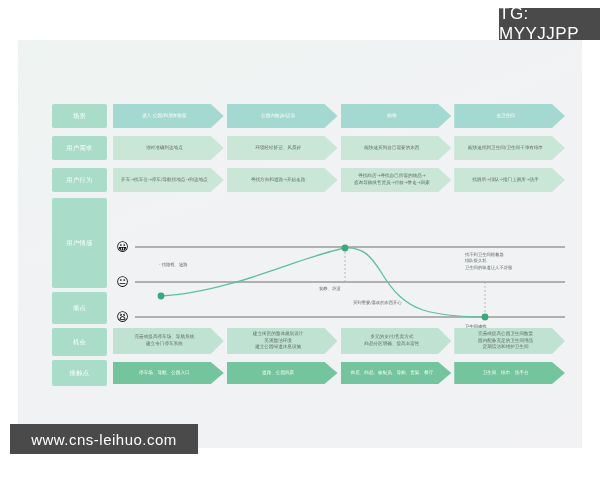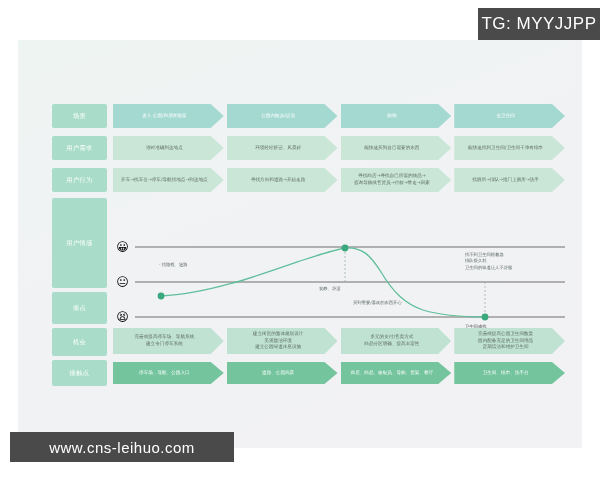--- a/index.html
+++ b/index.html
@@ -13,22 +13,22 @@
 
   
   .badge {
     position: absolute;
     background: #4a4a4a;
     color: #ffffff;
     font-family: "Liberation Sans", sans-serif;
     letter-spacing: .5px;
     display: flex; align-items: center; justify-content: center;
   }
-  #tg-badge { top: 8px; right: 0px; width: 122px; height: 32px; font-size: 17px; margin-left: 40px; }
-  #site-badge { left: 10px; bottom: 18px; width: 224px; height: 30px; font-size: 15px; }
+  #tg-badge { top: 8px; right: 0px; width: 101px; height: 32px; font-size: 17px; margin-left: 40px; }
+  #site-badge { left: 10px; bottom: 26px; width: 188px; height: 30px; font-size: 15px; }
 
   
   #board {
     position: absolute; left: 18px; top: 40px;
     width: 564px; height: 408px;
     background: linear-gradient(160deg, #eef4f2 0%, #f1f2f4 45%, #f2f2f4 100%);
   }
 
   
   .row-label {

